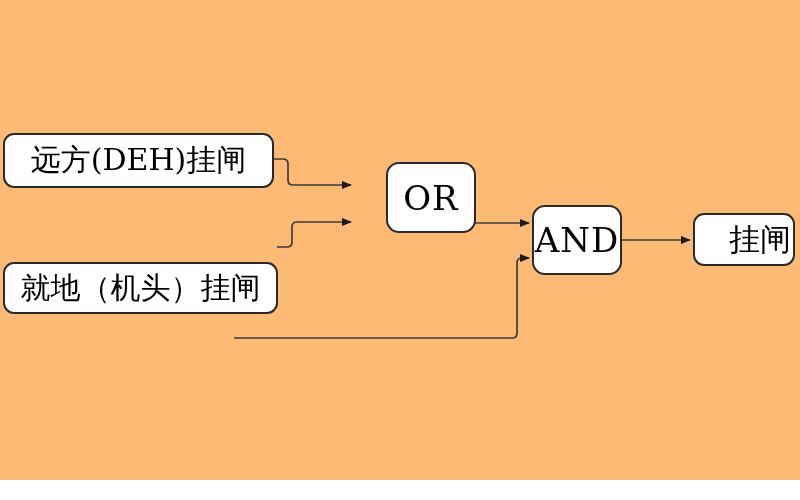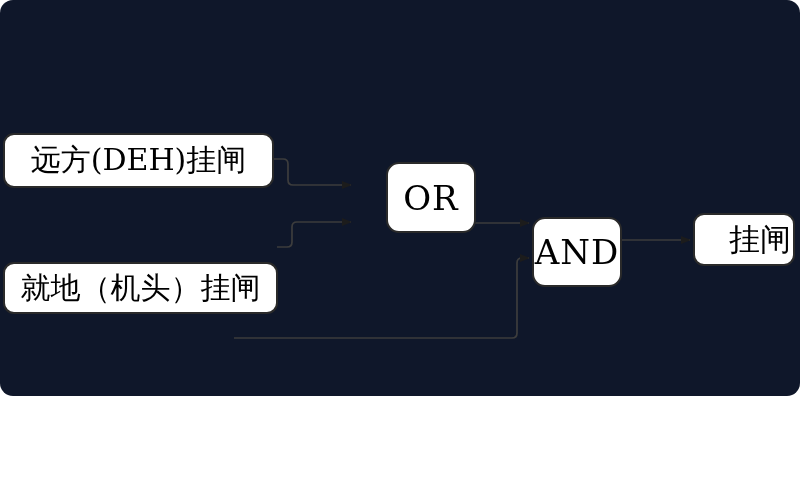--- a/index.html
+++ b/index.html
@@ -1,24 +1,23 @@
 <!DOCTYPE html>
 <html><head>
 <meta charset="utf-8">
 <style>
   * { margin: 0; padding: 0; box-sizing: border-box; }
   html, body { background: #ffffff; }
   #canvas {
     position: relative;
     width: 800px;
-    height: 396px;
-    background: #0f172a;
+    height: 480px;
+    background: #fdba74;
     overflow: hidden;
     font-family: "DejaVu Serif", "Liberation Serif", serif;
-    border-radius: 13px;
   }
   #wires {
     position: absolute;
     left: 0; top: 0;
     width: 800px; height: 500px;
   }
   .node {
     position: absolute;
     display: flex;
     align-items: center;
@@ -30,21 +29,21 @@
     white-space: nowrap;
   }
   .input-node { font-size: 30px; }
   .gate-node  { font-size: 34px; letter-spacing: 1px; }
   .output-node{ font-size: 31px; padding-left: 32px; }
 
   #node-input1 { left: 3px;   top: 133px; width: 271px; height: 55px; }
   #node-input2 { left: 3px;   top: 221px; width: 275px; height: 52px; margin-top: 41px; }
   #node-input3 { left: 3px;   top: 312px; width: 231px; height: 53px; }
   #node-or     { left: 354px; top: 162px; width: 90px;  height: 71px; border-radius: 13px; margin-left: 32px; }
-  #node-and    { left: 532px; top: 205px; width: 90px;  height: 70px; border-radius: 13px; margin-top: 12px; }
+  #node-and    { left: 532px; top: 205px; width: 90px;  height: 70px; border-radius: 13px; }
   #node-output { left: 693px; top: 213px; width: 102px; height: 53px; }
 </style>
 </head>
 <body>
 
 <div id="canvas">
 
   <svg id="wires" viewBox="0 0 800 500" xmlns="http://www.w3.org/2000/svg">
     <defs>
       <marker id="arrow" markerWidth="11" markerHeight="9" refX="9" refY="4" orient="auto" markerUnits="userSpaceOnUse">

